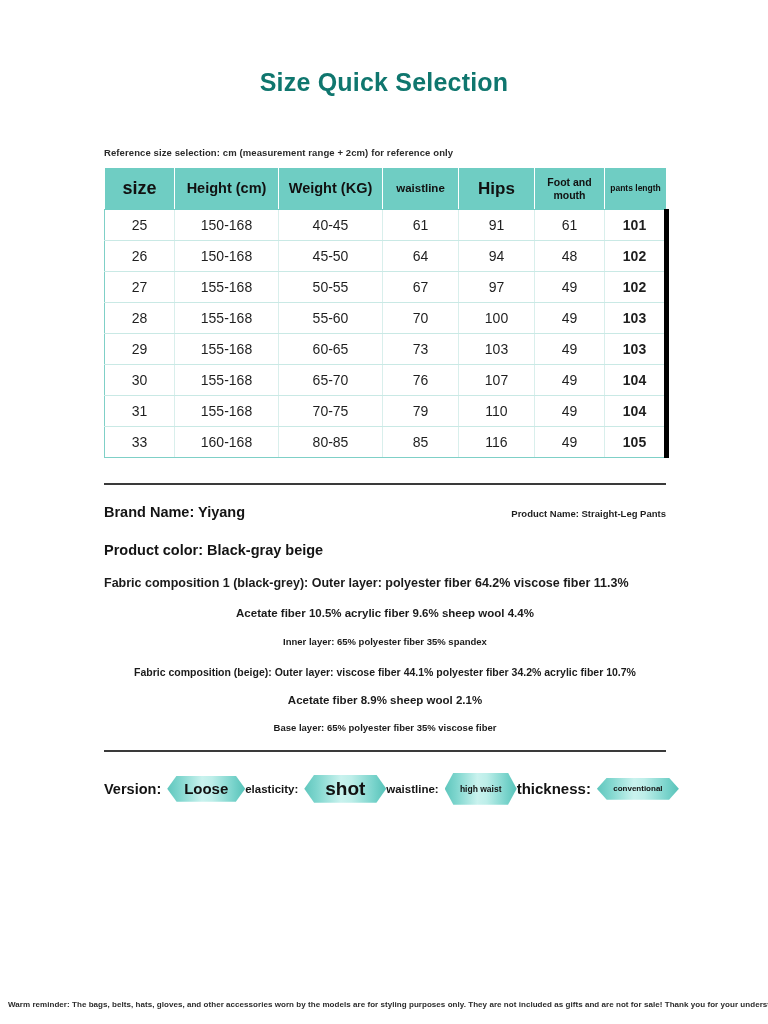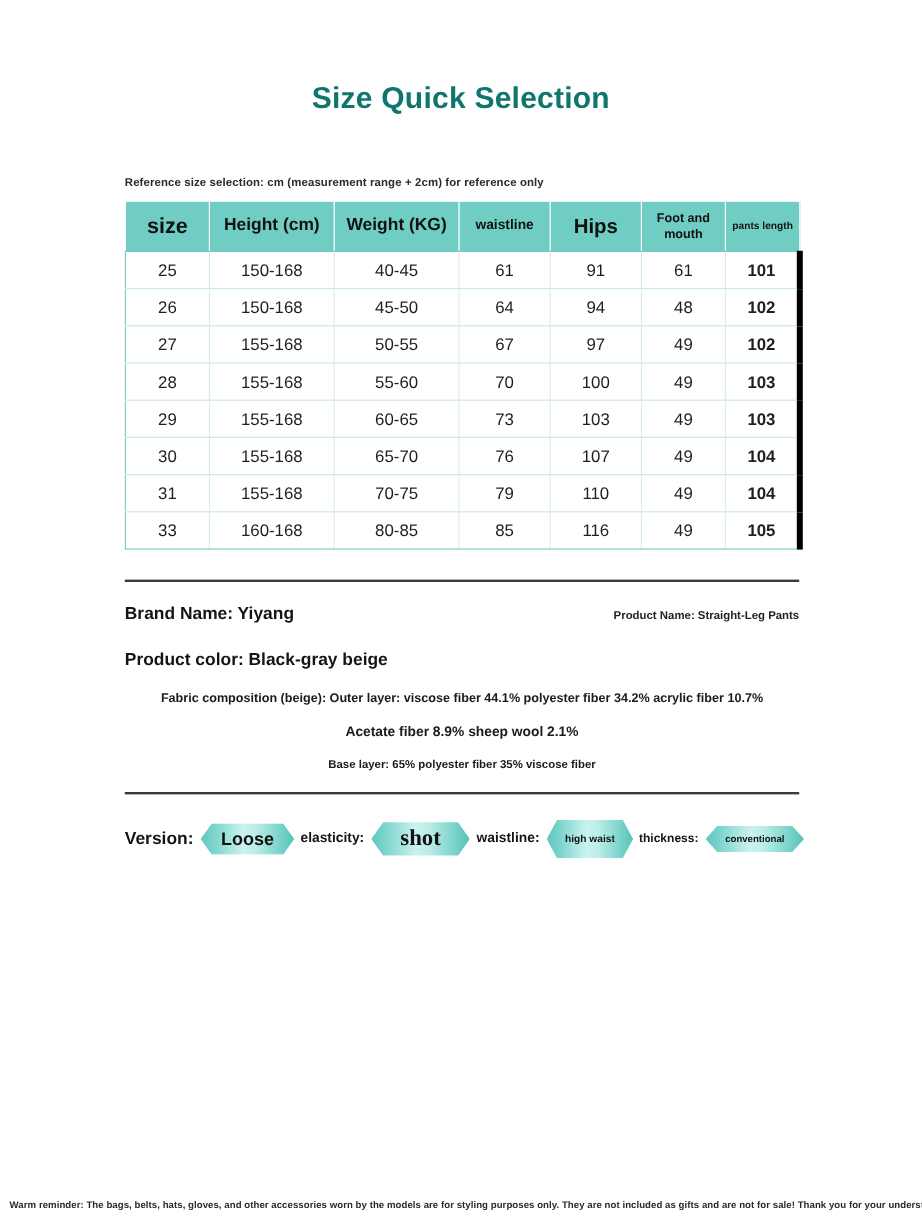--- a/index.html
+++ b/index.html
@@ -175,21 +175,21 @@
     align-items: center;
     white-space: nowrap;
   }
   .attr-label {
     font-weight: bold;
     color: #141414;
     margin-right: 6px;
   }
   .attr-item.big    .attr-label { font-size: 14.5px; }
   .attr-item.medium .attr-label { font-size: 11.5px; }
-  .attr-item.small  .attr-label { font-size: 10px; }
+  .attr-item.small  .attr-label { font-size: 15px; }
 
   .badge {
     display: inline-flex;
     align-items: center;
     justify-content: center;
     background: linear-gradient(90deg,
                 #5fc6bd 0%,
                 #7fd6ce 16%,
                 #c9f2ee 45%,
                 #bdeee9 58%,
@@ -197,21 +197,21 @@
                 #57c2b8 100%);
     clip-path: polygon(12% 0%, 88% 0%, 100% 50%, 88% 100%, 12% 100%, 0% 50%);
     color: #111111;
     font-weight: bold;
     text-align: center;
   }
   .badge.b-loose {
     width: 78px; height: 26px; font-size: 15px;
   }
   .badge.b-shot {
-    width: 82px; height: 28px; font-size: 19px; font-family: Liberation Serif, serif;
+    width: 82px; height: 28px; font-size: 19px;
   }
   .badge.b-highwaist {
     width: 72px; height: 32px; font-size: 8.5px;
   }
   .badge.b-conventional {
     width: 82px; height: 22px; font-size: 8px;
   }
 
   .attr-gap-1 { width: 42px; }
   .attr-gap-2 { width: 46px; }
@@ -343,20 +343,25 @@
 
   <div class="divider top"></div>
 
   <div class="brand-row">
     <span class="brand-name">Brand Name: Yiyang</span>
     <span class="product-name">Product Name: Straight-Leg Pants</span>
   </div>
 
   <div class="product-color">Product color: Black-gray beige</div>
 
+  <div class="fabric-block">
+    <div class="fabric-line lead left">Fabric composition 1 (black-grey): Outer layer: polyester fiber 64.2% viscose fiber 11.3%</div>
+    <div class="fabric-line mid">Acetate fiber 10.5% acrylic fiber 9.6% sheep wool 4.4%</div>
+    <div class="fabric-line small last">Inner layer: 65% polyester fiber 35% spandex</div>
+  </div>
 
 
   <div class="fabric-block">
     <div class="fabric-line tiny">Fabric composition (beige): Outer layer: viscose fiber 44.1% polyester fiber 34.2% acrylic fiber 10.7%</div>
     <div class="fabric-line mid">Acetate fiber 8.9% sheep wool 2.1%</div>
     <div class="fabric-line small last">Base layer: 65% polyester fiber 35% viscose fiber</div>
   </div>
 
   <div class="divider bottom"></div>
 

